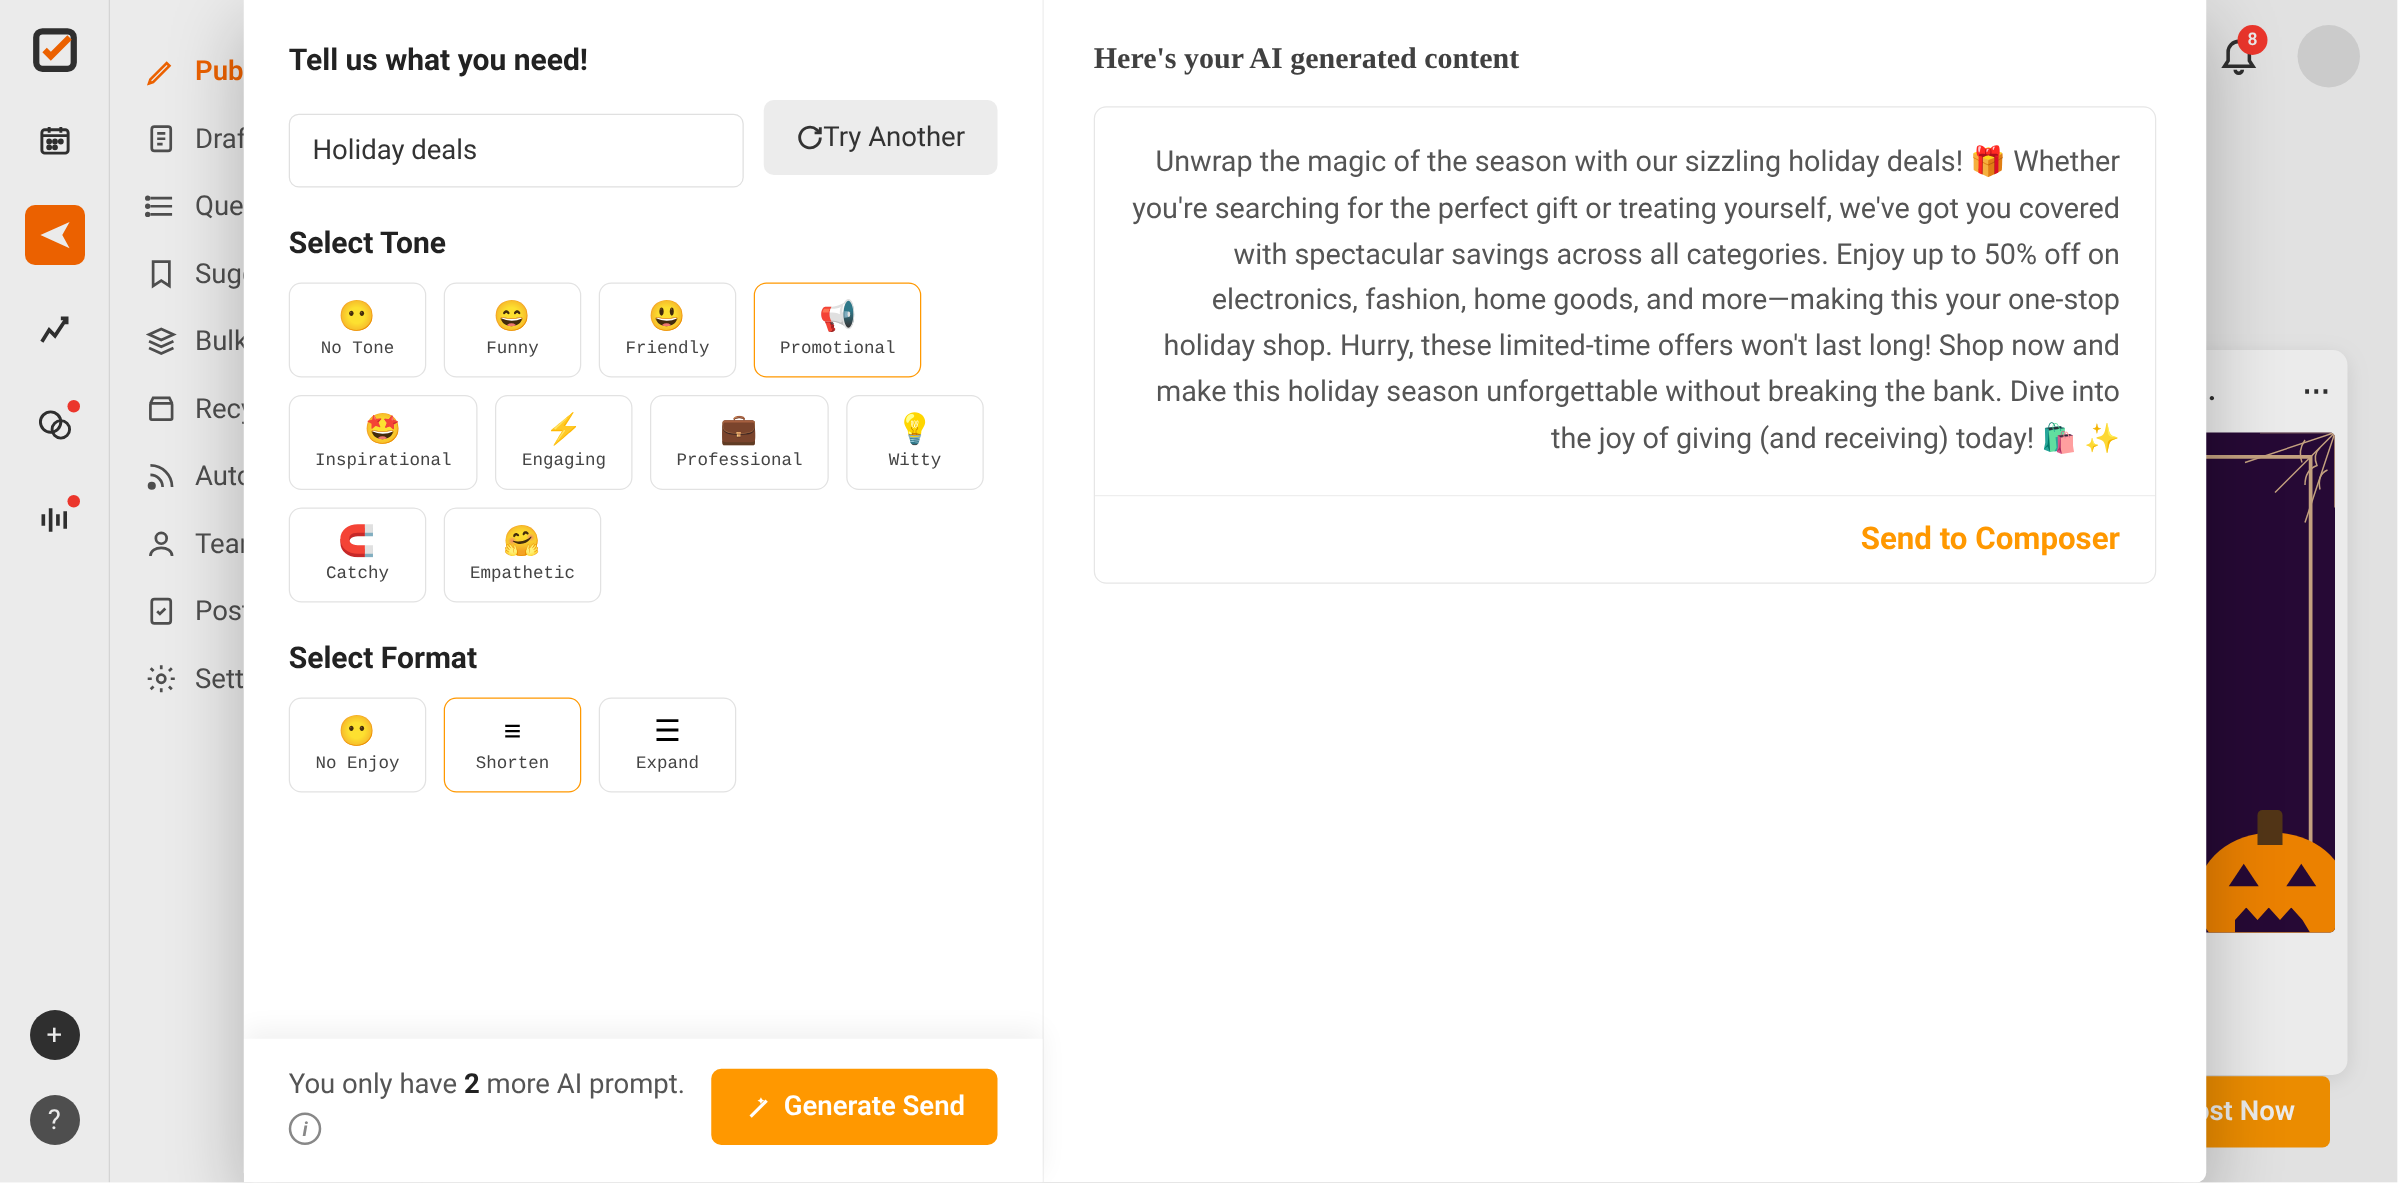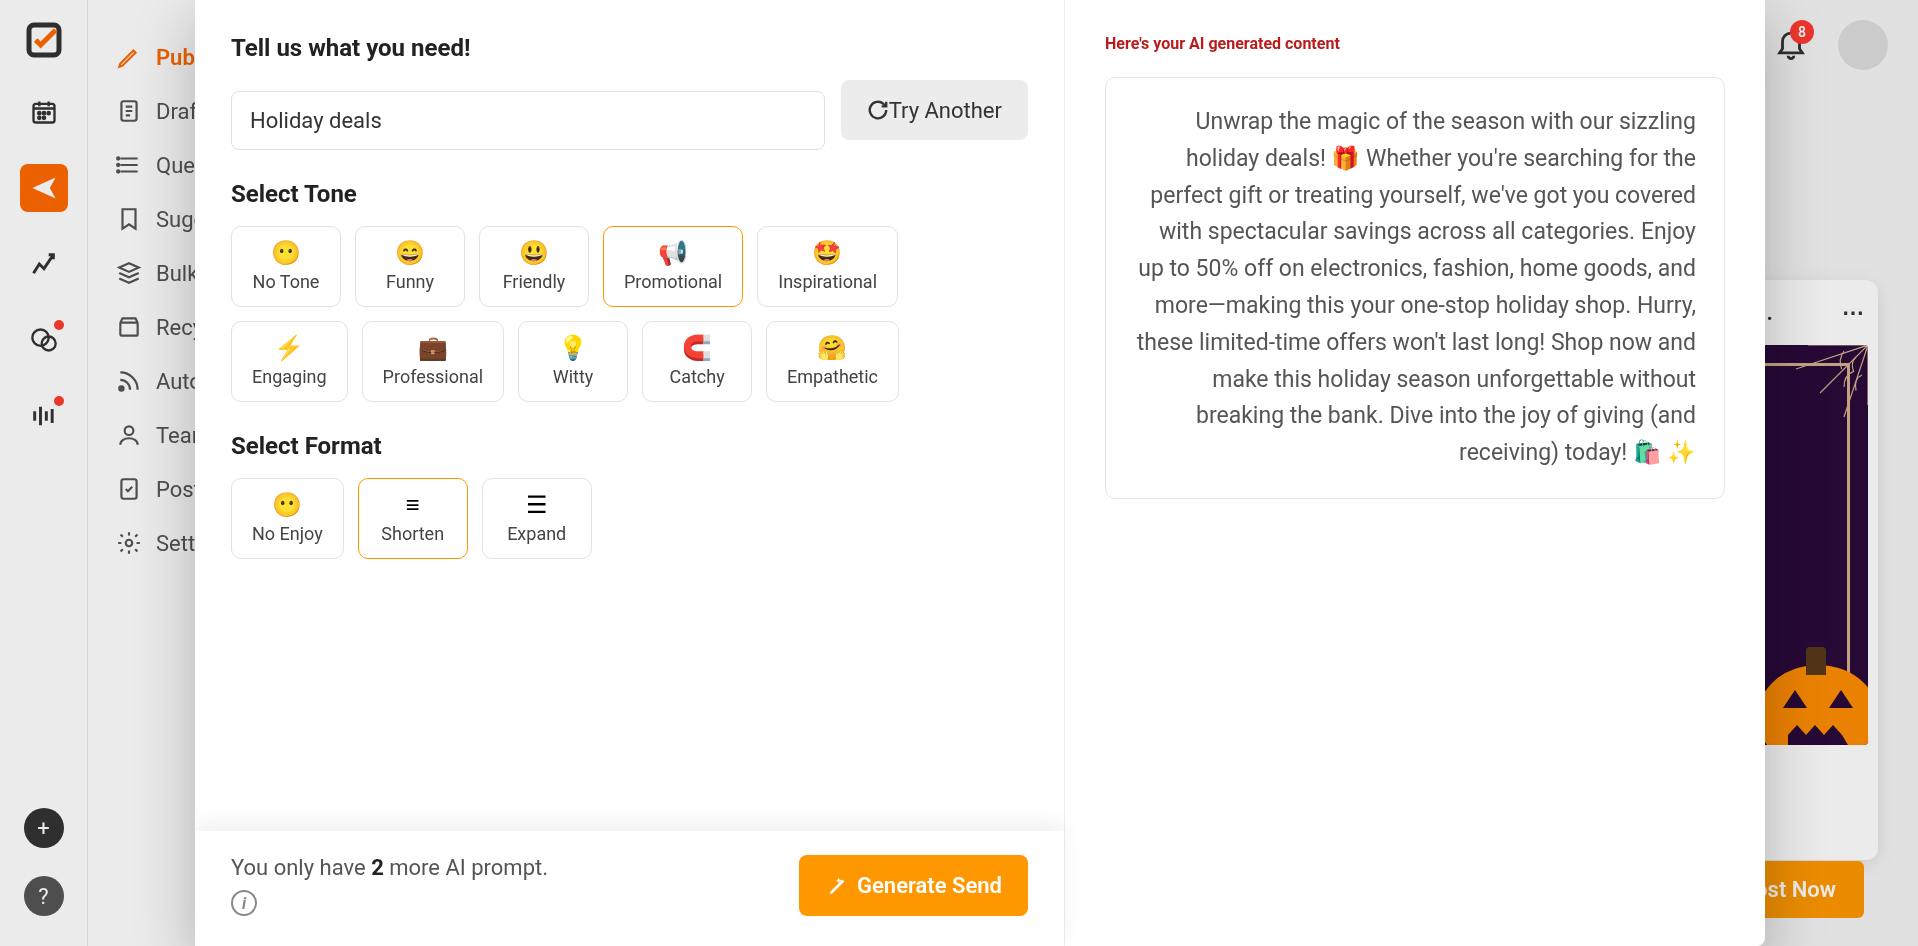--- a/index.html
+++ b/index.html
@@ -48,42 +48,42 @@
   
   
   .modal { position:absolute; left:195px; top:0; width:1570px; height:946px; background:#fff; border-radius:0 0 8px 8px; box-shadow:0 20px 60px rgba(0,0,0,0.25); z-index:10; display:flex; flex-direction:column; }
   .modal-header { display:flex; align-items:center; justify-content:space-between; padding:28px 36px 24px; border-bottom:1px solid #eee; }
   .modal-title { font-size:30px; font-weight:750; color:#222; }
   .modal-header-actions { display:flex; align-items:center; gap:28px; }
   .thumb-group { display:flex; gap:4px; }
   .modal-close { font-size:28px; color:#666; cursor:pointer; }
   
   .modal-body { flex:1; display:flex; overflow:hidden; }
-  .modal-left { width:870px; border-right:1px solid #eee; padding:34px 36px 0; display:flex; flex-direction:column; position:relative; }
+  .modal-left { width:640px; border-right:1px solid #eee; padding:34px 36px 0; display:flex; flex-direction:column; position:relative; }
   .modal-right { flex:1; padding:34px 40px; }
   
   .section-label { font-size:24px; font-weight:750; color:#222; margin-bottom:18px; }
   
   .prompt-row { display:flex; gap:16px; margin-bottom:30px; }
   .prompt-input { flex:1; border:1.5px solid #e0e0e0; border-radius:8px; padding:16px 18px; font-size:22px; color:#333; outline:none;margin-top:11px; }
   .try-another { background:#ececec; border:none; border-radius:8px; padding:0 26px; height:60px; display:flex; align-items:center; gap:0; font-size:22px; color:#333; cursor:pointer; }
   
   .tone-grid { display:flex; flex-wrap:wrap; gap:14px; margin-bottom:30px; }
   .tone-chip { border:1.5px solid #e2e2e2; border-radius:10px; padding:14px 20px; display:flex; flex-direction:column; align-items:center; gap:6px; min-width:110px; cursor:pointer; background:#fff; }
   .tone-chip.selected { border-color:#ff9800; }
   .tone-emoji { font-size:24px; line-height:1; }
-  .tone-label { font-size:18px; color:#444; }
+  .tone-label { font-size:14px; color:#444;font-family:Liberation Mono, monospace; }
   
   .footer-bar { margin-top:auto; margin-left:-36px; margin-right:-36px; padding:24px 36px 30px; background:#fff; box-shadow:0 -8px 20px rgba(0,0,0,0.06); display:flex; align-items:center; justify-content:space-between; }
   .footer-text { font-size:22px; color:#555; display:flex; flex-direction:column; gap:10px; }
   .footer-text .info-icon { width:26px; height:26px; border:2px solid #888; border-radius:50%; display:flex; align-items:center; justify-content:center; font-size:16px; color:#888; font-style:italic; font-weight:700; }
   .footer-text b { color:#222; }
   .generate-btn { background:#ff9800; color:#fff; border:none; border-radius:8px; padding:18px 26px; font-size:22px; font-weight:600; display:flex; align-items:center; gap:10px; cursor:pointer; }
   
-  .result-label { font-size:16px; font-weight:750; color:#b91c1c; margin-bottom:24px; }
+  .result-label { font-size:24px; font-weight:750; color:#404040; margin-bottom:24px;font-family:Liberation Serif, serif; }
   .result-box { border:1.5px solid #e6e6e6; border-radius:10px; overflow:hidden; }
   .result-content { padding:26px 28px; font-size:23px; line-height:1.6; color:#555;text-align:right; }
   .result-footer { border-top:1px solid #eee; padding:20px 28px; text-align:right; }
   .send-composer { color:#ff9800; font-size:25px; font-weight:700; cursor:pointer; }
 </style>
 </head>
 <body>
 
 <div class="left-rail">
   <div class="logo">
@@ -334,16 +334,19 @@
             </svg>
           <span>Generate Send</span>
         </button>
       </div>
     </div>
 
     <div class="modal-right">
       <div class="result-label">Here's your AI generated content</div>
       <div class="result-box">
         <div class="result-content">Unwrap the magic of the season with our sizzling holiday deals! 🎁 Whether you're searching for the perfect gift or treating yourself, we've got you covered with spectacular savings across all categories. Enjoy up to 50% off on electronics, fashion, home goods, and more—making this your one-stop holiday shop. Hurry, these limited-time offers won't last long! Shop now and make this holiday season unforgettable without breaking the bank. Dive into the joy of giving (and receiving) today! 🛍️ ✨</div>
+        <div class="result-footer">
+          <span class="send-composer">Send to Composer</span>
+        </div>
       </div>
     </div>
   </div>
 </div>
 
 </body></html>

